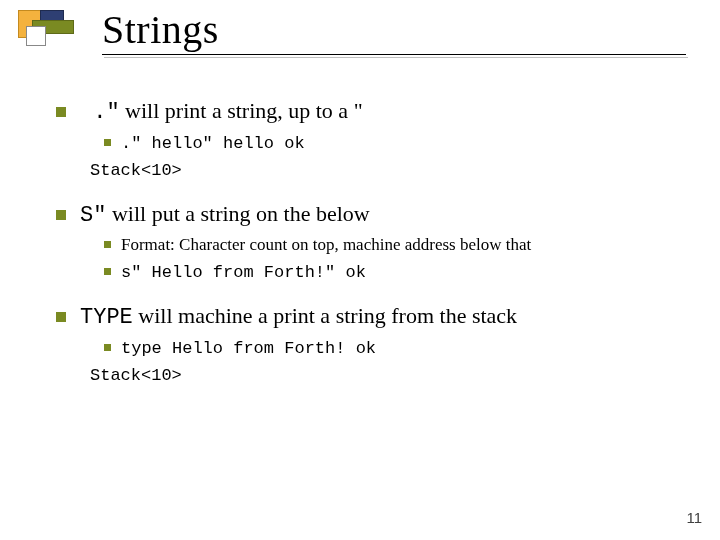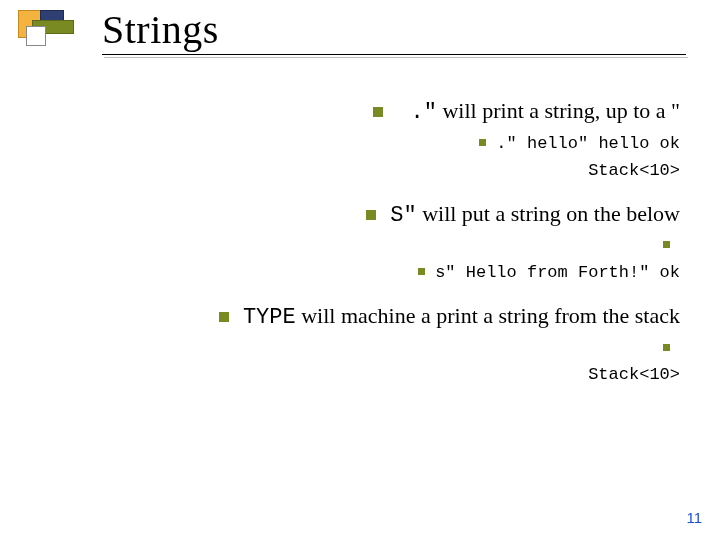--- a/index.html
+++ b/index.html
@@ -11,21 +11,20 @@
     font-family: "Times New Roman", Times, serif;
     color: #000;
     position: relative;
     overflow: hidden;
   }
   .slide {
     width: 720px;
     height: 540px;
     position: relative;
     box-sizing: border-box;
-    text-align: right;
   }
   .logo {
     position: absolute;
     top: 10px;
     left: 18px;
     width: 70px;
     height: 44px;
   }
   .logo .sq {
     position: absolute;
@@ -128,21 +127,21 @@
     font-size: 17px;
     font-family: "Courier New", Courier, monospace;
     line-height: 1.35;
   }
   .pagenum {
     position: absolute;
     right: 18px;
     bottom: 14px;
     font-family: Arial, Helvetica, sans-serif;
     font-size: 15px;
-    color: #1d4ed8;
+    color: #404040;
   }
   .gap { margin-top: 16px; }
 </style>
 </head>
 <body>
 
 <div class="slide">
 
   <div class="logo">
     <div class="sq orange"></div>
@@ -162,30 +161,30 @@
     </div>
     <div class="l2 row hang2">
       <span class="bullet sm"></span><span class="code">." hello" hello    ok</span>
     </div>
     <div class="codeblock">Stack&lt;10&gt;</div>
 
     <div class="l1 row hang gap">
       <span class="bullet"></span><span class="code">S"</span><span>  will put a string on the below</span>
     </div>
     <div class="l2 row hang2">
-      <span class="bullet sm"></span>
+      <span class="bullet sm"></span><span>Format: Character count on top, machine address below that</span>
     </div>
     <div class="l2 row hang2">
       <span class="bullet sm"></span><span class="code">s" Hello from Forth!"     ok</span>
     </div>
 
     <div class="l1 row hang gap">
       <span class="bullet"></span><span class="code">TYPE</span><span>  will machine a print a string from the stack</span>
     </div>
     <div class="l2 row hang2">
-      <span class="bullet sm"></span>
+      <span class="bullet sm"></span><span class="code">type Hello from Forth!    ok</span>
     </div>
     <div class="codeblock">Stack&lt;10&gt;</div>
 
   </div>
 
   <div class="pagenum">11</div>
 </div>
 
 </body></html>

